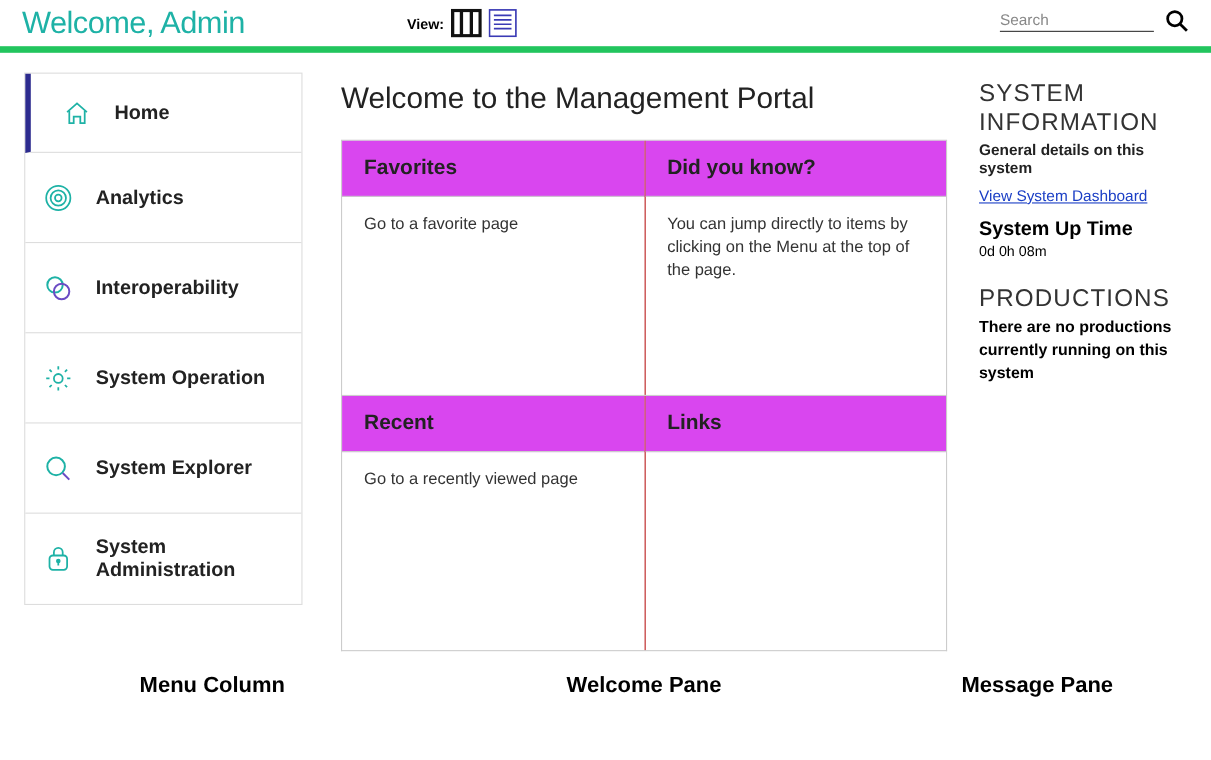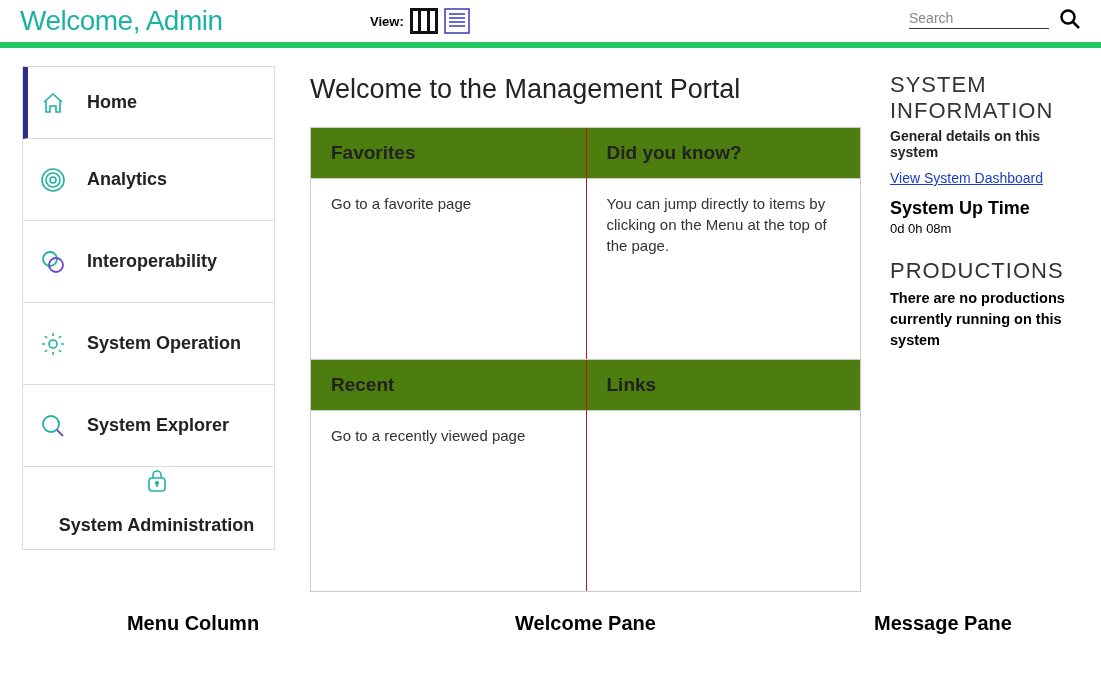--- a/index.html
+++ b/index.html
@@ -11,31 +11,31 @@
     .view-icon { display: inline-flex; align-items: center; justify-content: center; }
     .spacer { flex: 1; }
     .search-area { display: flex; align-items: flex-start; gap: 10px; }
     .search-input { border: none; border-bottom: 1px solid #333; width: 140px; font-size: 14px; padding: 2px 0; outline: none; }
     .search-input::placeholder { color: #888; }
     .main { display: flex; padding: 18px 0 0 0; }
 
     .sidebar { width: 275px; padding: 0 0 0 22px; }
     .menu-list { list-style: none; border: 1px solid #ddd; }
     .menu-item { display: flex; align-items: center; gap: 20px; padding: 0 0 0 16px; height: 82px; border-bottom: 1px solid #ddd; font-size: 18px; font-weight: 600; cursor: pointer; position: relative; color:#222;}
-    .menu-item:last-child { border-bottom: none; flex-direction: column; }
-    .menu-item.active { border-left: 5px solid #2c2b8e; padding-left: 11px; height: 72px;}
+    .menu-item:last-child { border-bottom: none; }
+    .menu-item.active { border-left: 5px solid #2c2b8e; padding-left: 28px; height: 72px;}
     .menu-icon { width: 28px; height: 28px; display: flex; align-items: center; justify-content: center; flex-shrink: 0; }
 
     .center { flex: 1; padding: 0 25px 0 35px; }
     .page-title { font-size: 27px; font-weight: 400; margin-bottom: 22px; margin-top: 8px; color:#222;}
     .grid2 { border: 1px solid #ccc; }
     .row2 { display: flex; }
     .cell { width: 50%; }
     .cell + .cell { border-left: 1px solid #b91c1c; }
-    .cell-header { background: #4d7c0f; border-bottom: 1px solid #ccc; padding: 14px 20px; font-size: 19px; font-weight: 600; color:#222;}
+    .cell-header { background: #d946ef; border-bottom: 1px solid #ccc; padding: 14px 20px; font-size: 19px; font-weight: 600; color:#222;}
     .cell-body { padding: 14px 20px; font-size: 15px; color: #333; min-height: 180px; line-height: 1.4; }
     .a-link { color: #1a3ec5; text-decoration: underline; display: block; margin-top: 0px; font-size: 15px; line-height:1.4; }
     .a-link:first-of-type { margin-top: 10px;}
 
     .right { width: 215px; padding: 6px 12px 0 4px; }
     .r-head { font-family: inherit; font-size: 22px; letter-spacing: 1px; color: #333; font-weight: 500; }
     .r-sub { font-size: 14px; font-weight: 700; color: #222; margin-top: 4px; }
     .r-link { color: #1a3ec5; text-decoration: underline; font-size: 14px; display: block; margin-top: 10px; }
     .r-label { font-size: 18px; font-weight: 700; margin-top: 12px; }
     .r-val { font-size: 13px; margin-top: 2px; }

